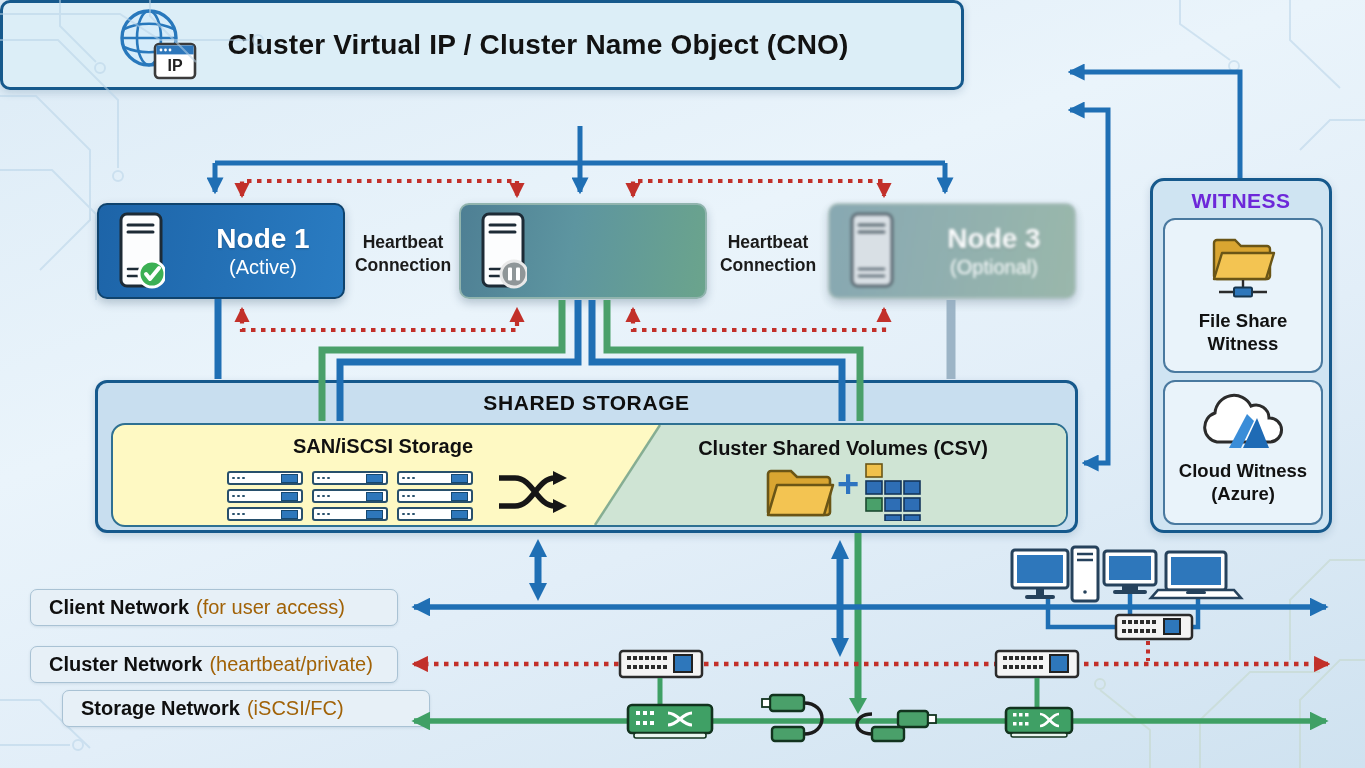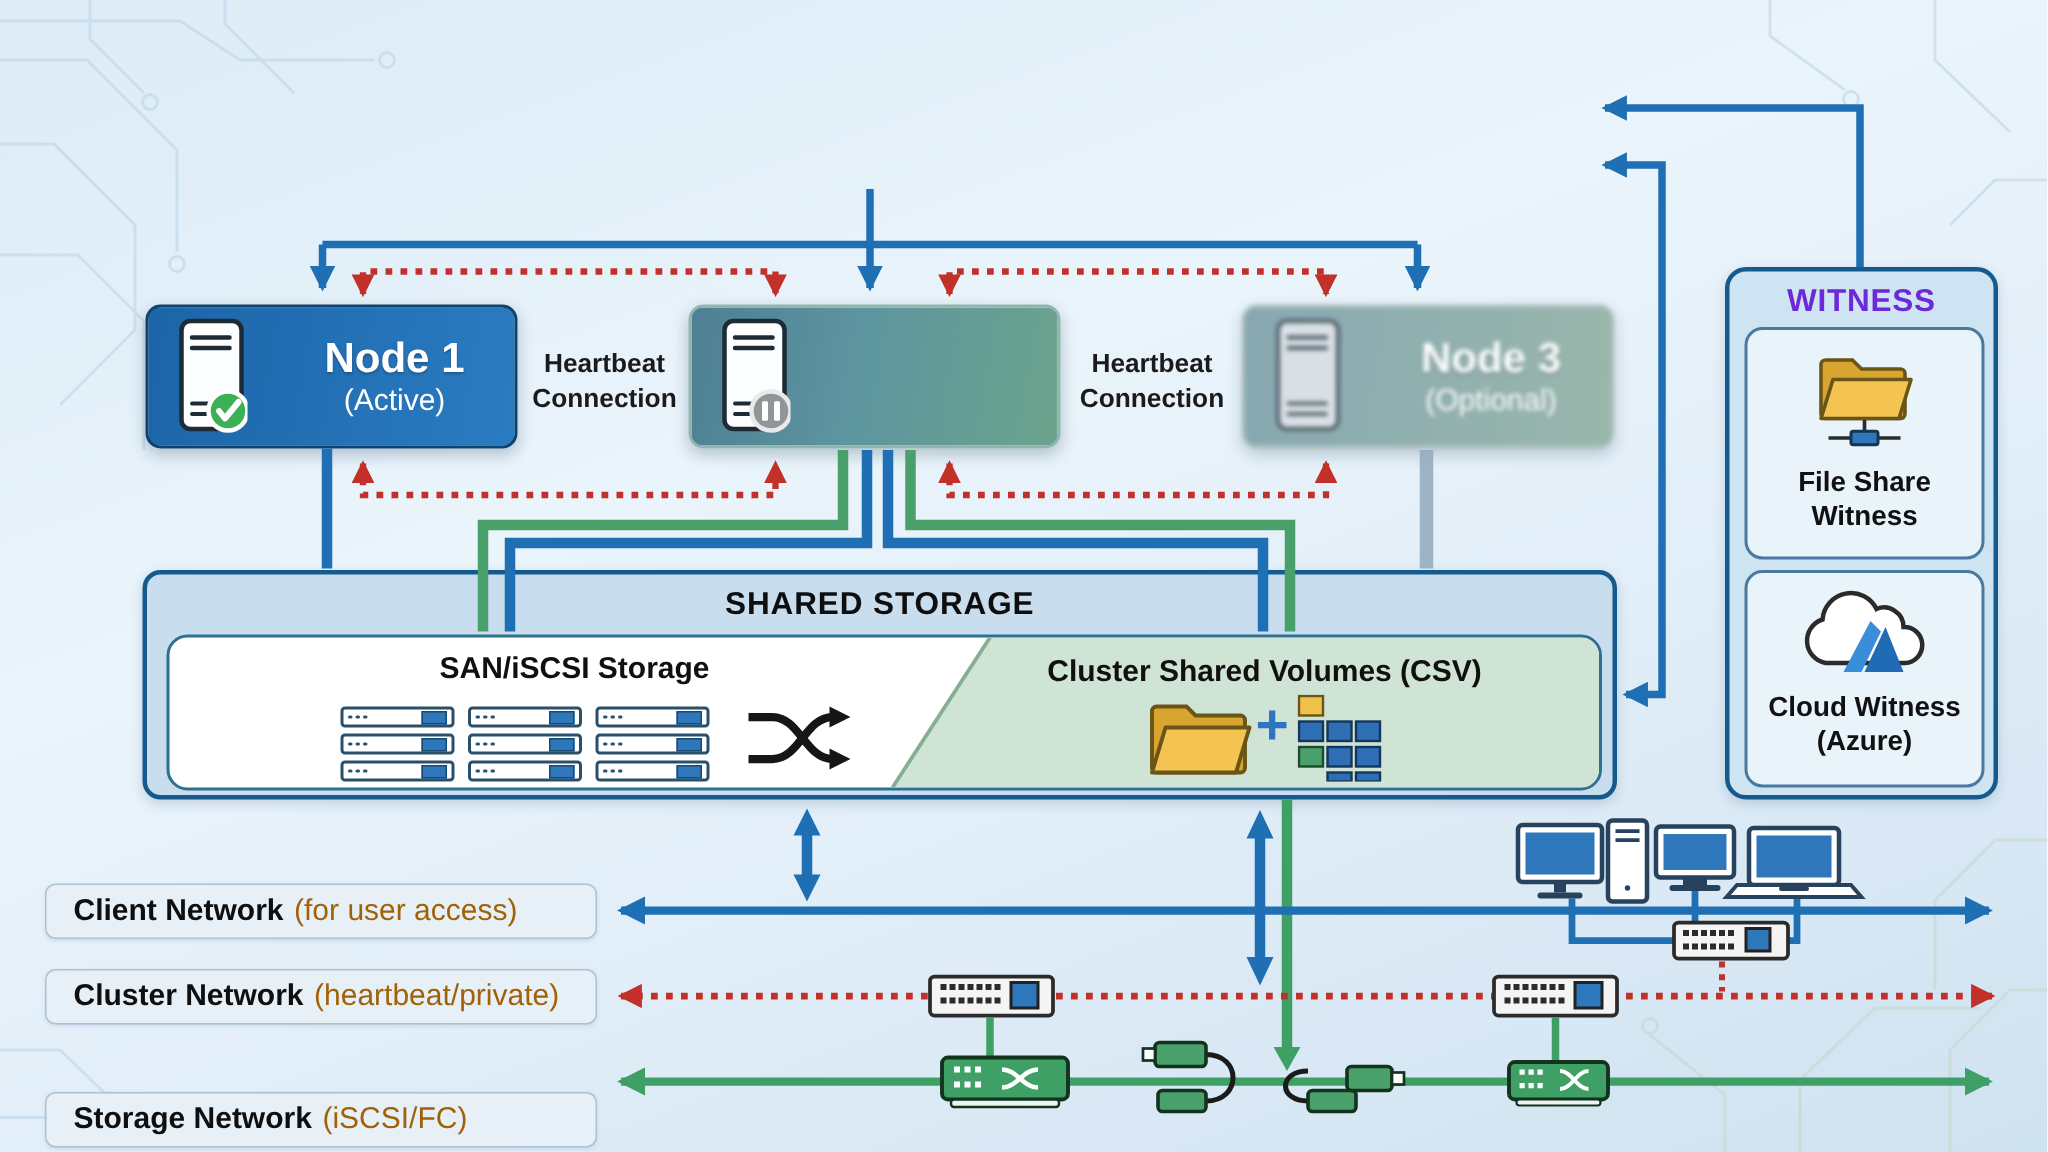--- a/index.html
+++ b/index.html
@@ -32,41 +32,41 @@
   .wtitle{position:absolute;top:8px;width:100%;text-align:center;font-size:21px;font-weight:700;color:#6d28d9;letter-spacing:.5px;}
   .wbox{position:absolute;left:10px;width:156px;background:#e9f3fa;border:2.5px solid #49799f;border-radius:12px;
     display:flex;flex-direction:column;align-items:center;justify-content:flex-start;}
   .wb1{top:37px;height:151px;}
   .wb2{top:199px;height:141px;}
   .wlabel{font-size:18.5px;font-weight:600;color:#111;text-align:center;line-height:1.22;margin-top:4px;}
   
   .storage{left:95px;top:380px;width:983px;height:153px;background:#c8deef;border:3px solid #16598c;
     border-radius:12px;box-shadow:0 3px 8px rgba(30,70,110,.18);}
   .stitle{position:absolute;top:8px;width:100%;text-align:center;font-size:21px;font-weight:700;color:#0e0e0e;letter-spacing:.6px;}
-  .sinner{position:absolute;left:13px;top:40px;width:953px;height:100px;background:#ffffff;
+  .sinner{position:absolute;left:13px;top:40px;width:953px;height:100px;background:#fef9c3;
     border:2.5px solid #2e7092;border-radius:14px;overflow:hidden;}
   .csvbg{position:absolute;left:0;top:0;width:953px;height:100px;background:#cfe4d4;
     clip-path:polygon(547px 0px,953px 0px,953px 100px,482px 100px);}
   .slabel{position:absolute;font-size:20px;font-weight:700;color:#101010;text-align:center;}
   .san-label{left:60px;top:10px;width:420px;}
   .csv-label{left:520px;top:12px;width:420px;}
   .units{position:absolute;left:114px;top:46px;display:grid;grid-template-columns:repeat(3,76px);
     grid-auto-rows:14px;column-gap:9px;row-gap:4px;}
   .unit{box-sizing:border-box;background:#fff;border:2px solid #28506c;border-radius:3px;
     display:flex;align-items:center;gap:2.5px;padding:0 3px;}
   .unit i{width:2.6px;height:2.6px;border-radius:50%;background:#28506c;}
   .unit b{margin-left:auto;width:15px;height:7px;background:#2e77bb;border:1px solid #17486f;}
   .csv-plus{position:absolute;left:724px;top:38px;font-size:38px;font-weight:700;color:#2e74c0;}
   
   .netrow{position:absolute;left:30px;width:368px;height:37px;background:#e7f0f7;border:1.5px solid #a9c2d4;
     border-radius:7px;display:flex;align-items:center;padding-left:18px;box-sizing:border-box;
     box-shadow:0 1px 3px rgba(30,70,110,.12);}
   .netrow .nm{font-size:20px;font-weight:700;color:#0f0f0f;margin-right:7px;}
   .netrow .dt{font-size:20px;font-weight:400;color:#a16207;}
-  .r1{top:589px;} .r2{top:646px;} .r3{top:728px;}
+  .r1{top:589px;} .r2{top:646px;} .r3{top:690px;margin-left:32px;}
   .layer0{position:absolute;left:0;top:0;z-index:0;}
   .layerBoxes{z-index:1;}
   .layerLines{position:absolute;left:0;top:0;z-index:2;pointer-events:none;}
 </style>
 </head>
 <body>
 
 <div id="stage">
 
   <svg class="layer0" width="1365" height="768">
@@ -90,20 +90,36 @@
     </g>
     <g fill="none" stroke="#c6d9cd" stroke-width="2" opacity=".6">
       <path d="M1365,560 H1330 L1290,600 V660"></path>
       <path d="M1200,768 V720 L1250,672 H1320"></path>
       <path d="M1150,768 V730 L1100,690"></path>
       <path d="M1300,768 V700 L1340,660 H1365"></path>
       <circle cx="1100" cy="684" r="5"></circle>
     </g>
   </svg>
 
+  <div class="cno layerBoxes">
+    <svg width="86" height="78" viewBox="0 0 86 78">
+      <circle cx="34" cy="32" r="27" fill="#d6ecfa" stroke="#2878bc" stroke-width="3.4"></circle>
+      <ellipse cx="34" cy="32" rx="12" ry="27" fill="none" stroke="#2878bc" stroke-width="2.6"></ellipse>
+      <path d="M9,23 C24,16 44,16 59,23 M9,41 C24,48 44,48 59,41 M7,32 H61" fill="none" stroke="#2878bc" stroke-width="2.6"></path>
+      <g transform="translate(40,38)">
+        <rect x="0" y="0" width="40" height="34" rx="4" fill="#ffffff" stroke="#3b3b3b" stroke-width="2.6"></rect>
+        <rect x="1.4" y="1.4" width="37.2" height="9" fill="#2e77bb"></rect>
+        <circle cx="6" cy="6" r="1.4" fill="#fff"></circle>
+          <circle cx="10.5" cy="6" r="1.4" fill="#fff"></circle>
+          <circle cx="15" cy="6" r="1.4" fill="#fff"></circle>
+        <text x="20" y="27" text-anchor="middle" font-size="16" font-weight="bold" fill="#222">IP</text>
+      </g>
+    </svg>
+    <span class="cno-title">Cluster Virtual IP / Cluster Name Object (CNO)</span>
+  </div>
 
   <div class="node n1 layerBoxes">
     <svg width="48" height="80" viewBox="0 0 48 80">
       <rect x="4" y="3" width="40" height="72" rx="6" fill="#fcfdfe" stroke="#1d2b36" stroke-width="3"></rect>
       <path d="M11,14 H36 M11,21 H36" stroke="#1d2b36" stroke-width="3" stroke-linecap="round"></path>
       <path d="M11,58 H23 M11,65 H23" stroke="#1d2b36" stroke-width="2.6" stroke-linecap="round"></path>
       <g transform="translate(35,63)">
         <circle r="13" fill="#3cb054" stroke="#ffffff" stroke-width="3"></circle>
         <path d="M-6,0 L-2,5 L7,-6" fill="none" stroke="#fff" stroke-width="4" stroke-linecap="round" stroke-linejoin="round"></path>
       </g>

